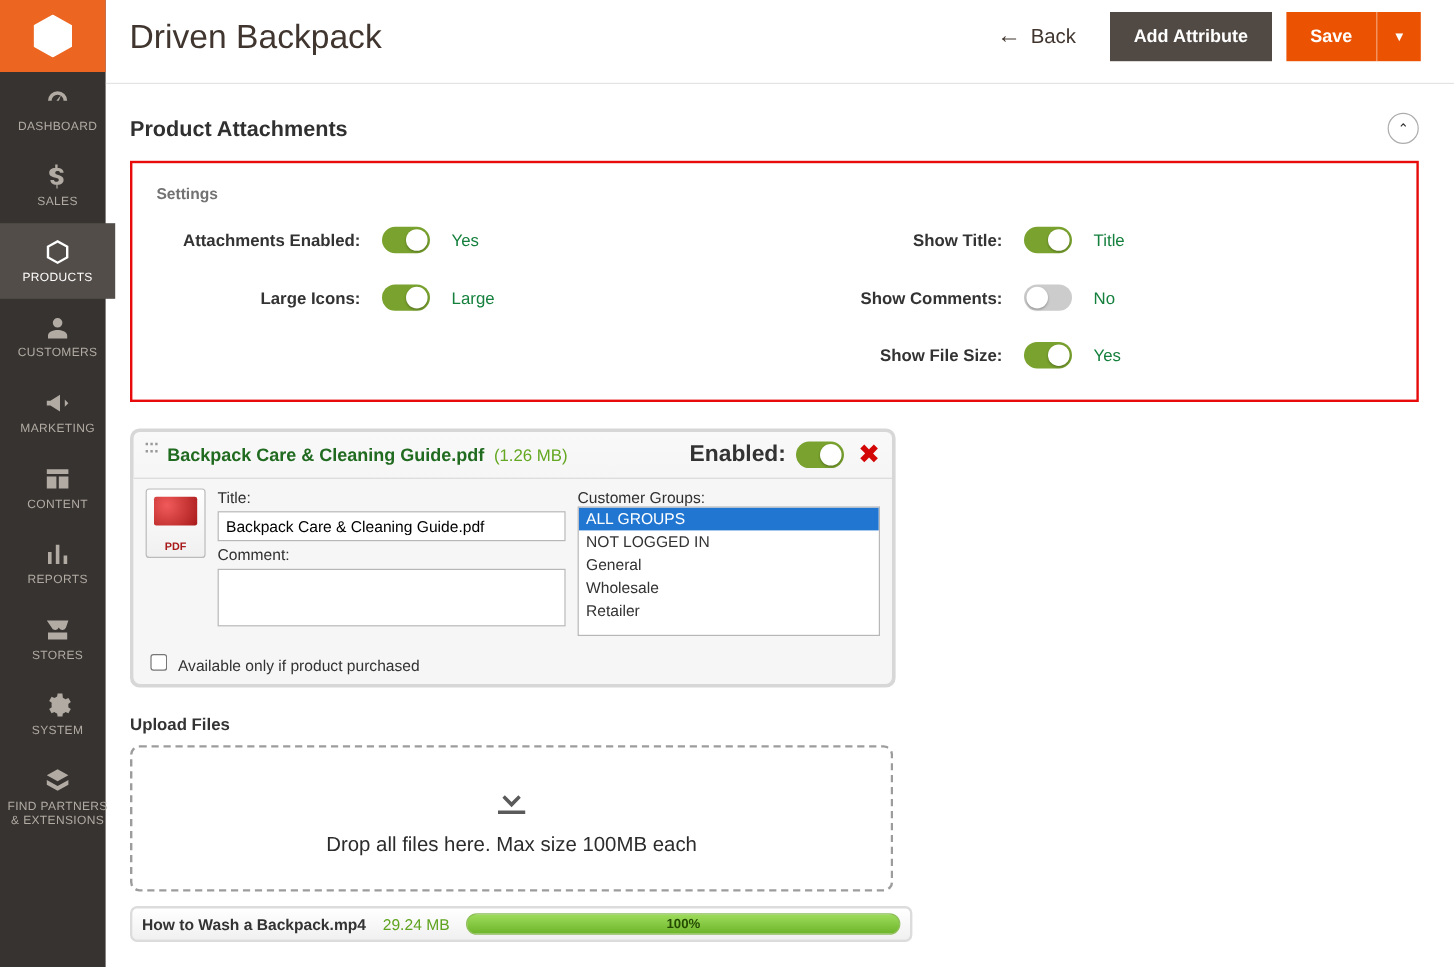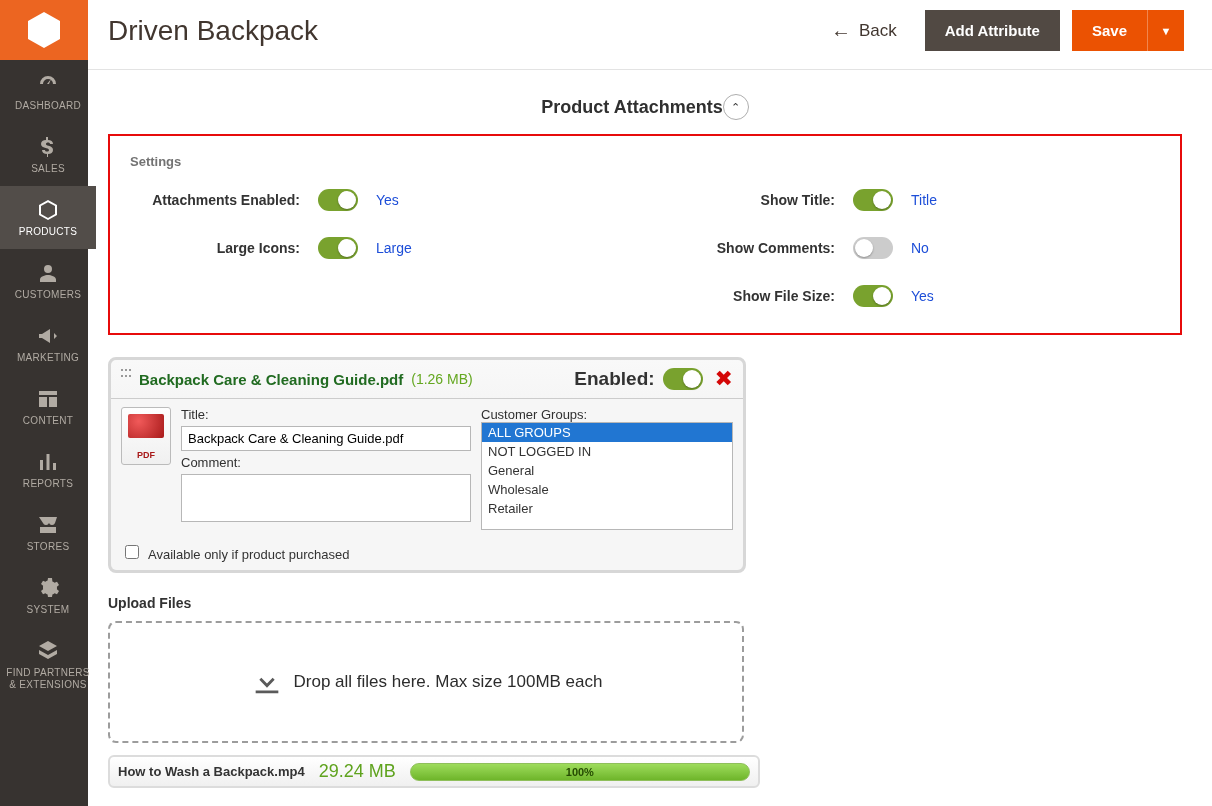--- a/index.html
+++ b/index.html
@@ -20,37 +20,37 @@
   .page-title{font-size:28px;font-weight:400;color:#41362f;margin:0;flex:1}
   .actions{display:flex;gap:12px;align-items:center}
   .back{display:flex;align-items:center;gap:8px;color:#41362f;font-size:17px;cursor:pointer;margin-right:16px}
   .back .arrow{font-size:20px}
   .btn{padding:12px 20px;font-size:15px;border:none;cursor:pointer;font-weight:600}
   .btn-secondary{background:#514943;color:#fff}
   .btn-primary{background:#eb5202;color:#fff}
   .btn-drop{width:36px;background:#eb5202;color:#fff;border-left:1px solid rgba(255,255,255,.3);display:flex;align-items:center;justify-content:center;cursor:pointer;font-size:11px}
   .save-group{display:flex}
   .content{flex:1;padding:10px 30px 30px 20px;overflow:auto}
-  .section-header{display:flex;align-items:center;justify-content:center;padding:14px 0;}
+  .section-header{display:flex;align-items:center;justify-content:space-between;padding:14px 0;}
   .section-title{font-size:18px;font-weight:600;color:#303030}
   .collapse{width:24px;height:24px;border:1px solid #adadad;border-radius:50%;display:flex;align-items:center;justify-content:center;cursor:pointer;font-size:11px;color:#333}
   
   .settings-box{border:2px solid #e70b0b;padding:18px 20px 26px;display:block}
   .settings-title{font-weight:700;color:#737373;margin-bottom:20px}
   .settings-grid{display:flex;gap:40px}
   .settings-col{flex:1;display:flex;flex-direction:column;gap:26px}
   .setting-row{display:flex;align-items:center;gap:18px}
   .setting-label{flex:0 0 170px;text-align:right;font-weight:700;color:#333;font-size:14px}
   .toggle{position:relative;width:40px;height:22px;border-radius:11px;cursor:pointer;flex-shrink:0}
   .toggle.on{background:#79a22e}
   .toggle.off{background:#ccc}
   .toggle .knob{position:absolute;width:18px;height:18px;border-radius:50%;background:#fff;top:2px;box-shadow:0 1px 2px rgba(0,0,0,.3)}
   .toggle.on .knob{right:2px}
   .toggle.off .knob{left:2px}
-  .toggle-val{font-size:14px;color:#1d4ed8}
+  .toggle-val{font-size:14px;color:#15803d}
   
   .subsection{margin-top:22px}
   .subsection-title{font-weight:700;color:#333;margin-bottom:10px;font-size:14px}
   .attachment-panel{border:3px solid #d7d7d7;border-radius:8px;width:632px;background:linear-gradient(#f9f9f9,#e6e6e6)}
   .attachment-head{display:flex;align-items:center;padding:6px 10px;gap:8px}
   .drag-handle{width:10px;height:20px;display:flex;flex-direction:column;justify-content:space-between;cursor:move}
   .drag-handle span{width:10px;height:4px;border-top:2px dotted #999;border-bottom:2px dotted #999}
   .file-name{font-weight:700;color:#216b21;font-size:15px}
   .file-size{color:#64a720;font-size:14px}
   .spacer{flex:1}
@@ -65,26 +65,26 @@
   .fld-label{font-size:13px;color:#303030}
   .text-input{width:100%;box-sizing:border-box;padding:4px 6px;border:1px solid #b7b7b7;background:#fff;font-size:13px}
   .textarea{width:100%;height:48px;box-sizing:border-box;padding:4px 6px;border:1px solid #b7b7b7;background:#fff;resize:none}
   .right-fields{flex:1;display:flex;flex-direction:column}
   .multi{height:106px;border:1px solid #b7b7b7;background:#fff;overflow-y:scroll}
   .multi .opt{padding:2px 6px;font-size:13px;cursor:pointer}
   .multi .opt.selected{background:#2176d2;color:#fff}
   .check-row{display:flex;align-items:flex-end;gap:6px;margin-top:12px}
   .check-row input{width:14px;height:14px}
   
-  .upload-box{margin-top:10px;border:2px dashed #9c9c9c;border-radius:8px;width:632px;height:118px;display:flex;flex-direction:row;align-items:center;justify-content:center;gap:10px;color:#333}
+  .upload-box{margin-top:10px;border:2px dashed #9c9c9c;border-radius:8px;width:632px;height:118px;display:flex;flex-direction:column;align-items:center;justify-content:center;gap:10px;color:#333}
   .upload-icon{font-size:30px;color:#5a5a5a}
   .upload-text{font-size:17px;color:#2c2c2c}
   .progress-panel{margin-top:12px;border:2px solid #dcdcdc;border-radius:6px;width:632px;background:linear-gradient(#fff,#f0f0f0);display:flex;align-items:center;padding:4px 8px;gap:14px}
   .progress-name{font-weight:700;color:#333;font-size:13px}
-  .progress-size{color:#5fa31e;font-size:18px}
+  .progress-size{color:#5fa31e;font-size:13px}
   .progress-bar{flex:1;height:16px;border:1px solid #8fbf5b;border-radius:9px;
     background:linear-gradient(#9edc5c,#6eb52a);display:flex;align-items:center;justify-content:center;color:#254b02;font-size:11px;font-weight:600}
 </style>
 </head>
 <body>
 
 <div class="app">
 
   <div class="sidebar">
     <div class="logo">

